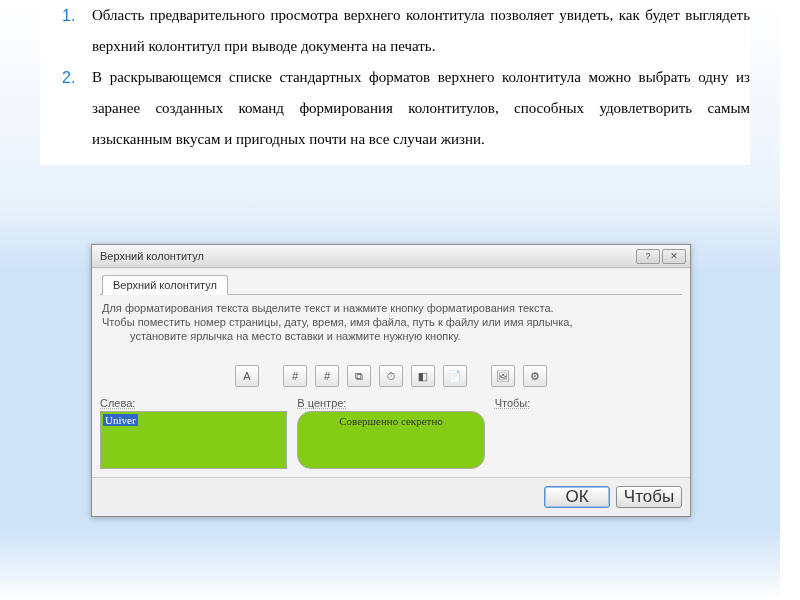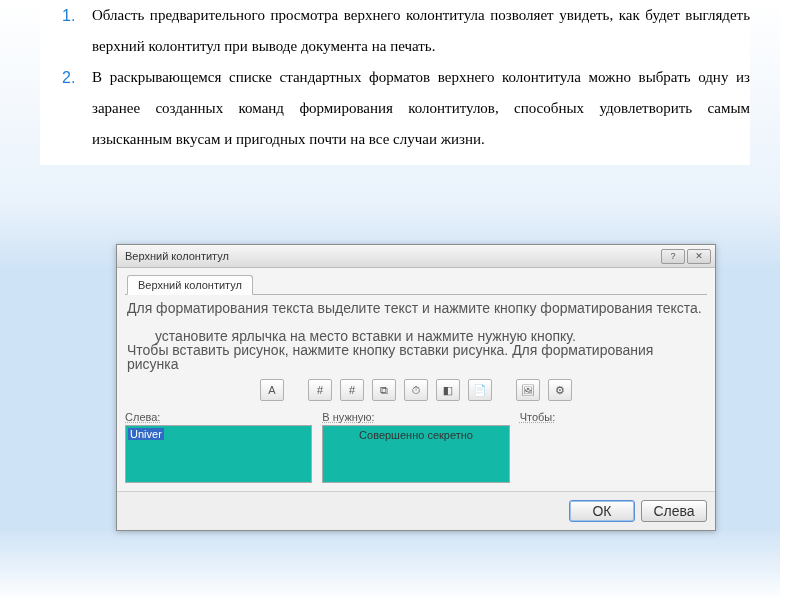--- a/index.html
+++ b/index.html
@@ -54,21 +54,21 @@
     position: absolute;
     left: -30px;
     color: #1f7ed6;
     font-family: Arial, sans-serif;
     font-size: 16px;
   }
   
   .dialog-wrap {
     position: absolute;
     top: 244px;
-    left: 116px;
+    left: 91px;
     width: 600px;
     box-sizing: border-box;
     font-family: "Segoe UI", Tahoma, sans-serif;
     font-size: 11px;
     color: #444;
     background: #f6f6f6;
     border: 1px solid #8c8c8c;
     box-shadow: 0 1px 6px rgba(0,0,0,0.25);
   }
   .titlebar {
@@ -115,21 +115,21 @@
     left: 2px;
     padding: 3px 10px;
     background: #fdfdfd;
     border: 1px solid #b5b5b5;
     border-bottom: 1px solid #fdfdfd;
     border-radius: 3px 3px 0 0;
     font-size: 11px;
     color: #333;
   }
   .help-text {
-    font-size: 14px;
+    font-size: 11px;
     line-height: 14px;
     color: #555;
     margin: 4px 2px 8px 2px;
   }
   .help-text .indent { padding-left: 28px; display: block; }
   
   .toolbar {
     display: flex;
     gap: 8px;
     justify-content: center;
@@ -146,69 +146,69 @@
     justify-content: center;
     font-size: 11px;
     color: #555;
     box-sizing: border-box;
   }
   .gap { width: 8px; }
   
   .cols {
     display: flex;
     gap: 10px;
-    justify-content: flex-end;
   }
   .col { flex: 1; display: flex; flex-direction: column; }
   .col-label {
     font-size: 11px;
     color: #555;
     margin-bottom: 2px;
     text-decoration: underline;
     text-decoration-style: dotted;
     text-decoration-color: #aaa;
     width: fit-content;
   }
   .col-box {
     height: 58px;
     border: 1px solid #aaa;
-    background: #14b8a6;
+    background: #84cc16;
     padding: 3px 18px;
     font-size: 11px;
     color: #333;
     box-sizing: border-box;
     position: relative;
     overflow: hidden;
+    font-family: Liberation Serif, serif;
   }
   .left-box .sel {
     position: absolute;
     top: 2px; left: 2px;
     background: #316ac5;
     color: #fff;
     padding: 0 2px;
     font-size: 11px;
   }
-  .center-box { text-align: center; }
+  .center-box { text-align: center; border-radius: 14px; }
   .right-box  { text-align: right; }
   
   .dlg-footer {
     display: flex;
     justify-content: flex-end;
     gap: 6px;
     padding: 8px;
     border-top: 1px solid #cfcfcf;
     background: #efefef;
   }
   .dlg-btn {
     min-width: 66px;
     height: 22px;
     border: 1px solid #8f8f8f;
     border-radius: 3px;
     background: linear-gradient(to bottom,#ffffff,#dfdfdf);
-    font-size: 14px;
+    font-size: 17px;
     color: #333;
     display: flex;
     align-items: center;
     justify-content: center;
     box-sizing: border-box;
   }
   .dlg-btn.default {
     border-color: #5a8fd6;
     box-shadow: 0 0 0 1px #9cc1ea inset;
   }
@@ -230,23 +230,23 @@
       <span class="title">Верхний колонтитул</span>
       <span class="winbtn">?</span>
       <span class="winbtn">✕</span>
     </div>
     <div class="dialog-body">
       <div class="tab-row">
         <div class="tab">Верхний колонтитул</div>
       </div>
       <div class="help-text">
         <span>Для форматирования текста выделите текст и нажмите кнопку форматирования текста.</span><br>
+        <span>Чтобы поместить номер страницы, дату, время, имя файла, путь к файлу или имя ярлычка,</span><br>
+        <span class="indent">установите ярлычка на место вставки и нажмите нужную кнопку.</span>
         <br>
-        <span class="indent">установите ярлычка на место вставки и нажмите нужную кнопку.</span>
-        <span>Чтобы вставить рисунок, нажмите кнопку вставки рисунка.  Для форматирования рисунка</span><br>
       </div>
 
       <div class="toolbar">
         <span class="tbtn">A</span>
         <span class="gap"></span>
         <span class="tbtn">#</span>
         <span class="tbtn">#</span>
         <span class="tbtn">⧉</span>
         <span class="tbtn">⏱</span>
         <span class="tbtn">◧</span>
@@ -257,27 +257,27 @@
       </div>
 
       <div class="cols">
         <div class="col">
           <span class="col-label">Слева:</span>
           <div class="col-box left-box">
             <span class="sel">Univer</span>
           </div>
         </div>
         <div class="col">
-          <span class="col-label">В нужную:</span>
+          <span class="col-label">В центре:</span>
           <div class="col-box center-box">Совершенно секретно</div>
         </div>
         <div class="col">
           <span class="col-label">Чтобы:</span>
         </div>
       </div>
     </div>
     <div class="dlg-footer">
       <div class="dlg-btn default">ОК</div>
-      <div class="dlg-btn">Слева</div>
+      <div class="dlg-btn">Чтобы</div>
     </div>
   </div>
 
 </div>
 
 </body></html>

